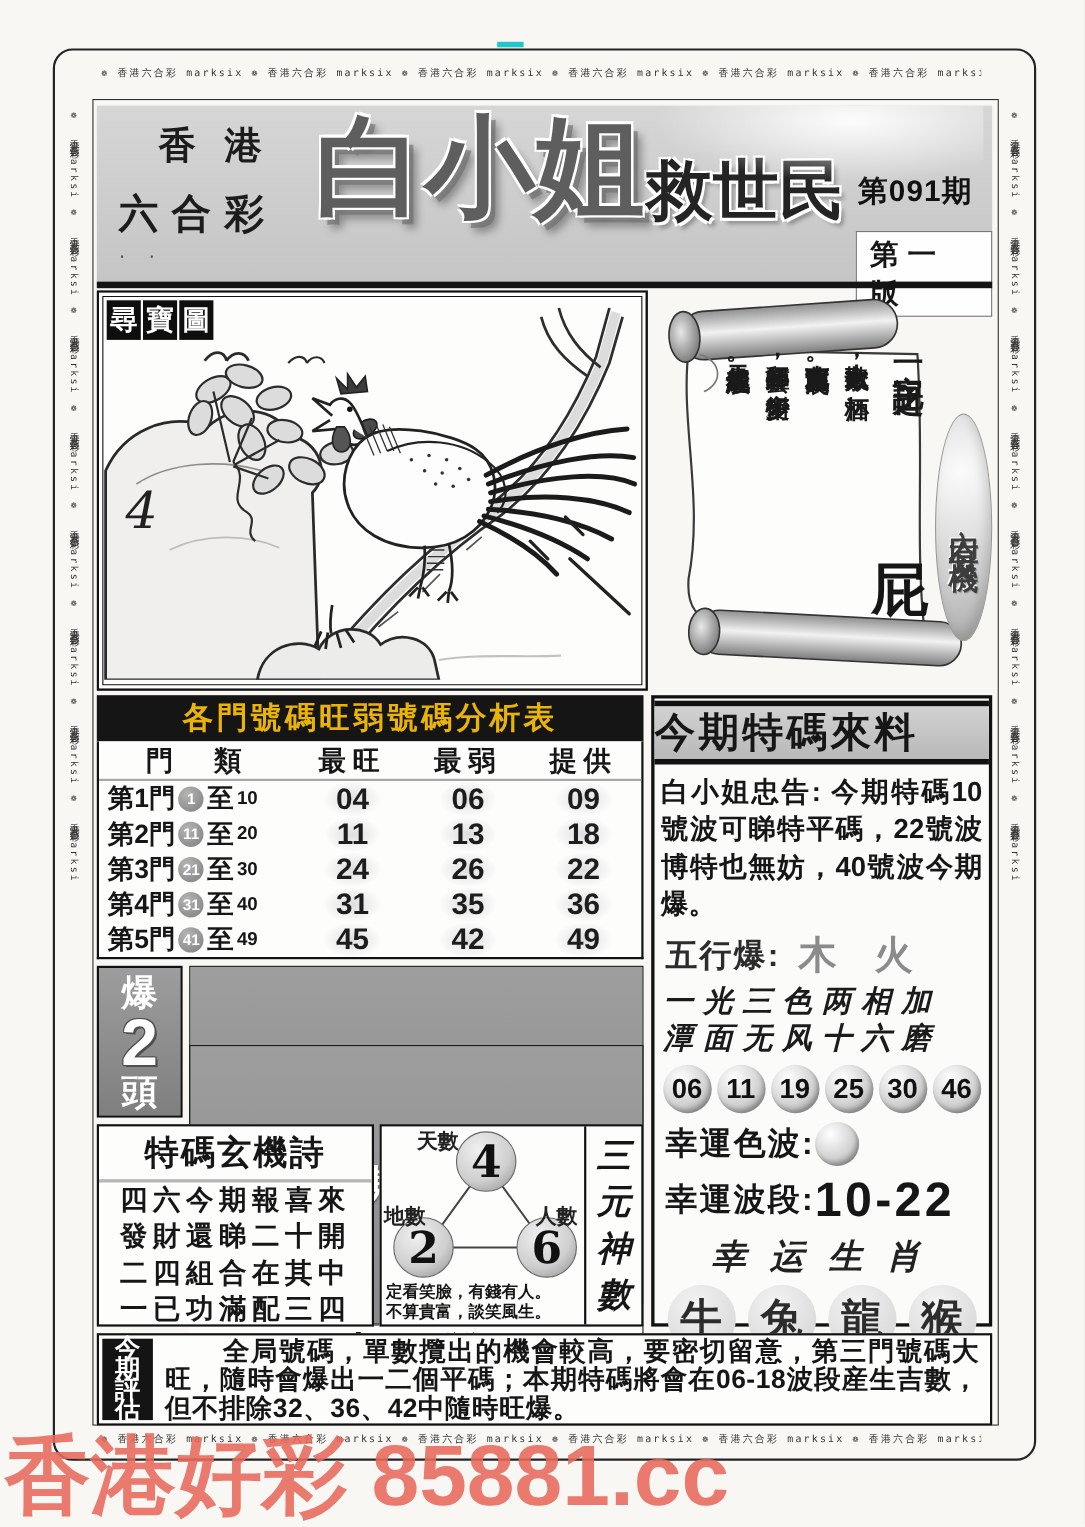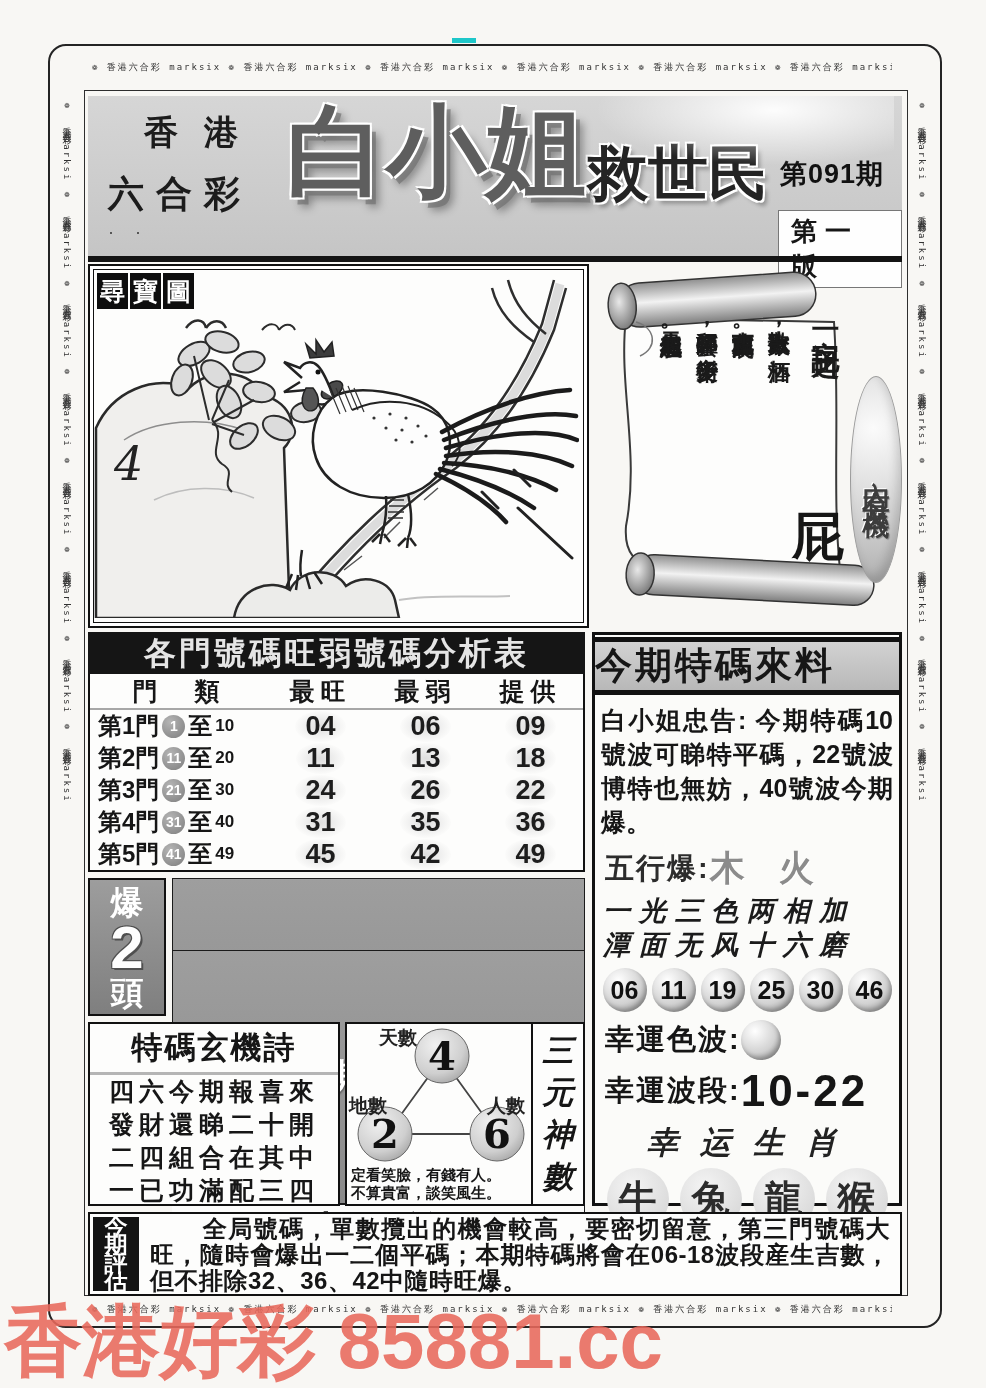--- a/index.html
+++ b/index.html
@@ -38,21 +38,21 @@
   
   .pic{left:0;top:168px;width:497px;height:360px;background:#fdfdfc;border:2px solid #111;
        box-shadow:inset 0 0 0 3px #fff,inset 0 0 0 4px #111;}
   .pic-label{left:7px;top:7px;display:flex;gap:2px;z-index:4;}
   .pic-label span{display:block;width:31px;height:36px;background:#0e0e0e;color:#fff;
                   font-size:25px;font-weight:bold;text-align:center;line-height:36px;}
   .pic svg{position:absolute;left:4px;top:4px;}
 
   
   .tbl{left:0;top:536px;width:497px;}
-  .tbl-title{height:42px;background:#151515;color:#e5e5e5;font-size:32px;font-weight:900;
+  .tbl-title{height:42px;background:#151515;color:#eab308;font-size:28px;font-weight:900;
              letter-spacing:3px;text-align:center;line-height:42px;}
   .tbl-body{border:2px solid #111;border-top:none;background:#fdfdfc;}
   .trow{display:grid;grid-template-columns:178px 1fr 1fr 1fr;align-items:center;height:32px;}
   .trow.head{height:34px;border-bottom:2px solid #a7a7a7;font-weight:900;font-size:25px;}
   .trow.head div{text-align:center;letter-spacing:6px;}
   .gatecell{display:flex;align-items:center;gap:3px;padding-left:8px;font-weight:900;font-size:24px;}
   .circ{display:inline-block;width:23px;height:23px;border-radius:50%;
         background:radial-gradient(circle at 35% 30%,#b5b5b5,#7d7d7d);color:#fff;
         font-size:14px;font-weight:bold;text-align:center;line-height:23px;letter-spacing:0;}
   .tonum{font-size:17px;font-weight:bold;}
@@ -100,21 +100,21 @@
          writing-mode:vertical-rl;text-align:center;font-size:27px;font-weight:900;color:#3d3d3d;
          letter-spacing:10px;padding-top:0;line-height:50px;
          text-shadow:-1px -1px 0 #fff,1px 1px 1px rgba(0,0,0,.3);}
 
   
   .special{left:504px;top:536px;width:310px;height:574px;border:3px solid #111;background:#fbfbf9;box-sizing:border-box;}
   .sp-title{margin-top:2px;border-top:5px solid #111;border-bottom:5px solid #111;
             background:linear-gradient(180deg,#d2d2d2,#b8b8b8);height:48px;line-height:48px;
             text-align:left;font-size:37px;font-weight:900;letter-spacing:3px;}
   .sp-advice{padding:8px 6px 4px 6px;font-size:25px;font-weight:900;line-height:1.36;text-align:justify;}
-  .sp-five{display:flex;align-items:center;padding:2px 10px;}
+  .sp-five{display:flex;align-items:center;gap:16px;padding:2px 10px;}
   .sp-five .lbl{font-size:29px;font-weight:900;color:#2c2c2c;letter-spacing:2px;}
   .sp-five .val{font-size:35px;font-weight:900;color:#8b8b8b;letter-spacing:34px;
                 text-shadow:1px 1px 0 #fff;}
   .sp-verse{font-family:"DejaVu Serif",serif;font-style:italic;font-weight:bold;font-size:27px;
             letter-spacing:9px;line-height:1.25;padding-left:8px;color:#1b1b1b;}
   .sp-balls{display:flex;justify-content:center;gap:5px;padding:6px 4px 2px 4px;}
   .ball{width:44px;height:44px;border-radius:50%;
         background:radial-gradient(circle at 35% 28%,#ffffff,#d2d2d2 55%,#8e8e8e);
         box-shadow:inset -2px -3px 4px rgba(0,0,0,.25);
         text-align:center;line-height:44px;font-size:25px;font-weight:900;color:#111;}

